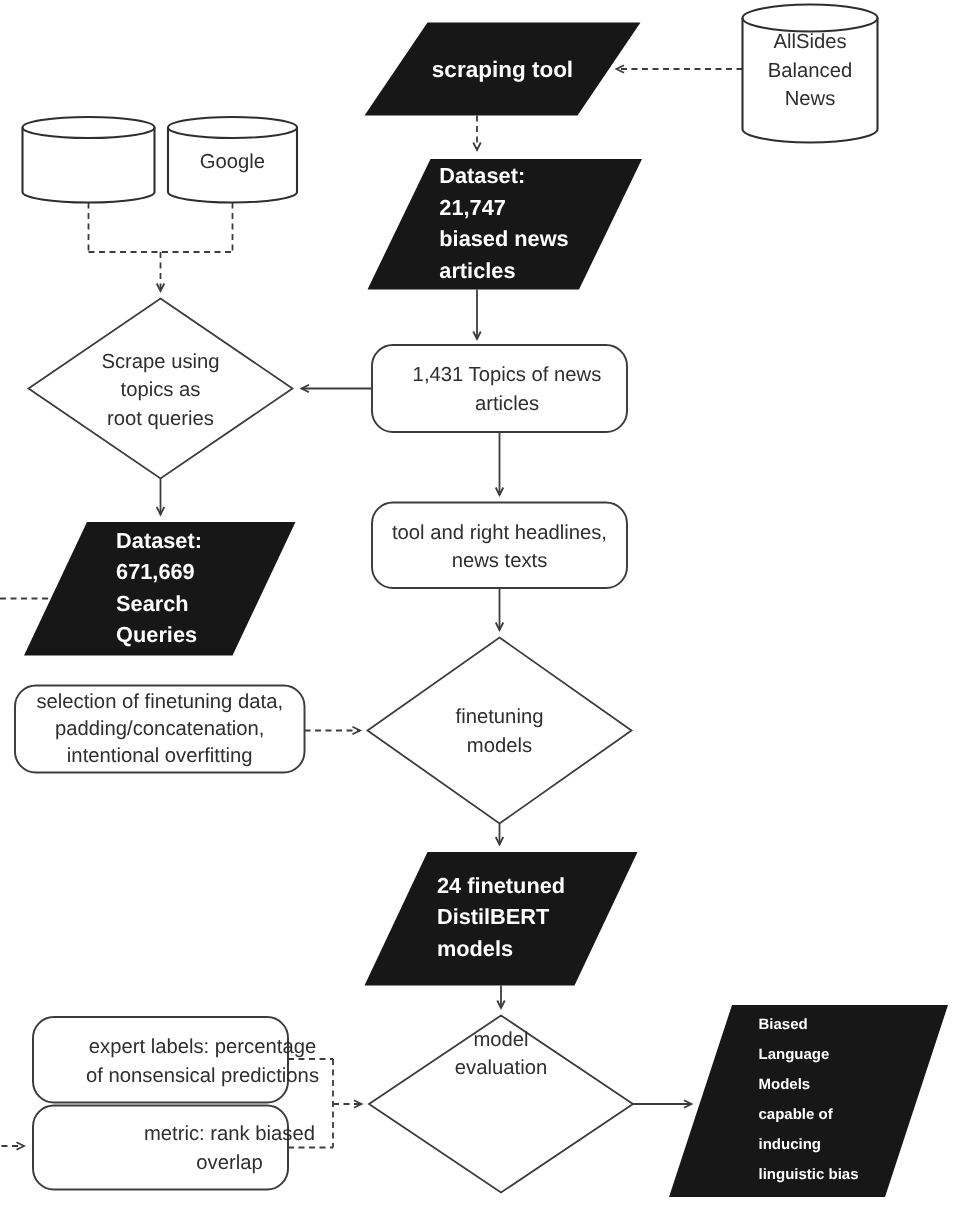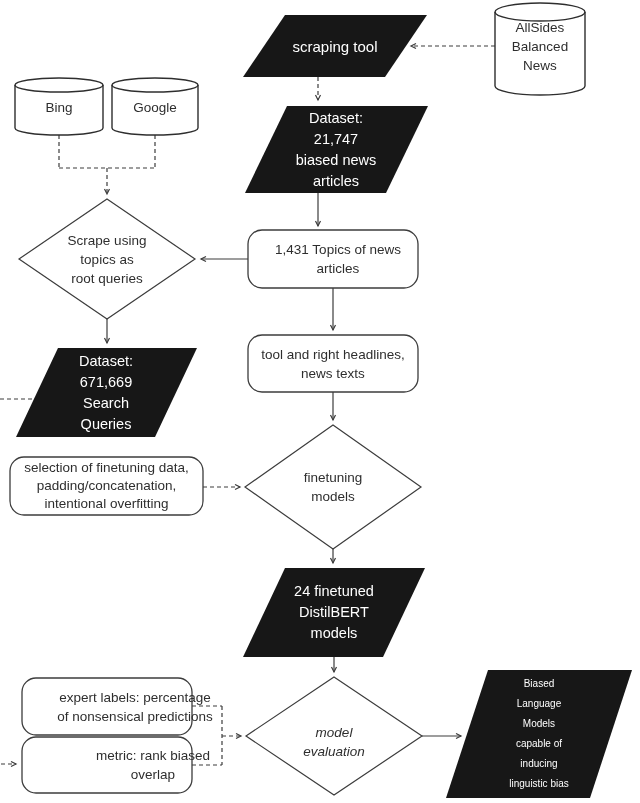--- a/index.html
+++ b/index.html
@@ -20,22 +20,22 @@
   .conn{fill:none; stroke:var(--line); stroke-width:1.2;}
   .dash{stroke-dasharray:4 3;}
   .arrhead{fill:none; stroke:var(--line); stroke-width:1.2;}
   .lbl{
     position:absolute; display:flex; align-items:center; justify-content:center;
     text-align:center; white-space:pre-line; color:var(--text-dark);
     font-size:13.5px; line-height:19px;
   }
   .lbl-dark{
     position:absolute; display:flex; align-items:center; justify-content:center;
-    text-align:center; white-space:pre-line; color:var(--text-on-dark);
-    font-weight:normal; font-size:14.5px; line-height:21px;
+    text-align:left; white-space:pre-line; color:var(--text-on-dark);
+    font-weight:bold; font-size:14.5px; line-height:21px;
   }
 </style>
 </head>
 <body>
 
 <div class="stage">
 
   <svg class="layer" viewBox="0 0 640 803">
     <defs>
       <marker id="arr" markerUnits="userSpaceOnUse" markerWidth="9" markerHeight="9" refX="6" refY="3.5" orient="auto">
@@ -94,21 +94,20 @@
 Balanced
 News</div>
 
   <div class="lbl-dark" style="left:255px; top:15px; width:160px; height:62px; font-size:15px;">scraping tool</div>
 
   <div class="lbl-dark" style="left:256px; top:108px; width:160px; height:83px;">Dataset:
 21,747
 biased news
 articles</div>
 
-  <div class="lbl" style="left:15px; top:82px; width:88px; height:50px;">Bing</div>
 
   <div class="lbl" style="left:112px; top:82px; width:86px; height:50px;">Google</div>
 
   <div class="lbl" style="left:27px; top:209px; width:160px; height:100px;">Scrape using
 topics as
 root queries</div>
 
   <div class="lbl" style="left:248px; top:230px; width:180px; height:58px;">1,431 Topics of news
 articles</div>
 
@@ -130,21 +129,21 @@
   <div class="lbl-dark" style="left:254px; top:570px; width:160px; height:85px;">24 finetuned
 DistilBERT
 models</div>
 
   <div class="lbl" style="left:22px; top:678px; width:170px; height:57px;padding-left:28px;">expert labels: percentage
 of nonsensical predictions</div>
 
   <div class="lbl" style="left:22px; top:737px; width:170px; height:56px;padding-left:46px;">metric: rank biased
 overlap</div>
 
-  <div class="lbl" style="left:254px; top:692px; width:160px; height:100px;font-style:italic;">model
+  <div class="lbl" style="left:254px; top:652px; width:160px; height:100px;">model
 evaluation</div>
 
   <div class="lbl-dark" style="left:459px; top:672px; width:160px; height:124px; font-size:10px; line-height:20px;">Biased
 Language
 Models
 capable of
 inducing
 linguistic bias</div>
 
 </div>

